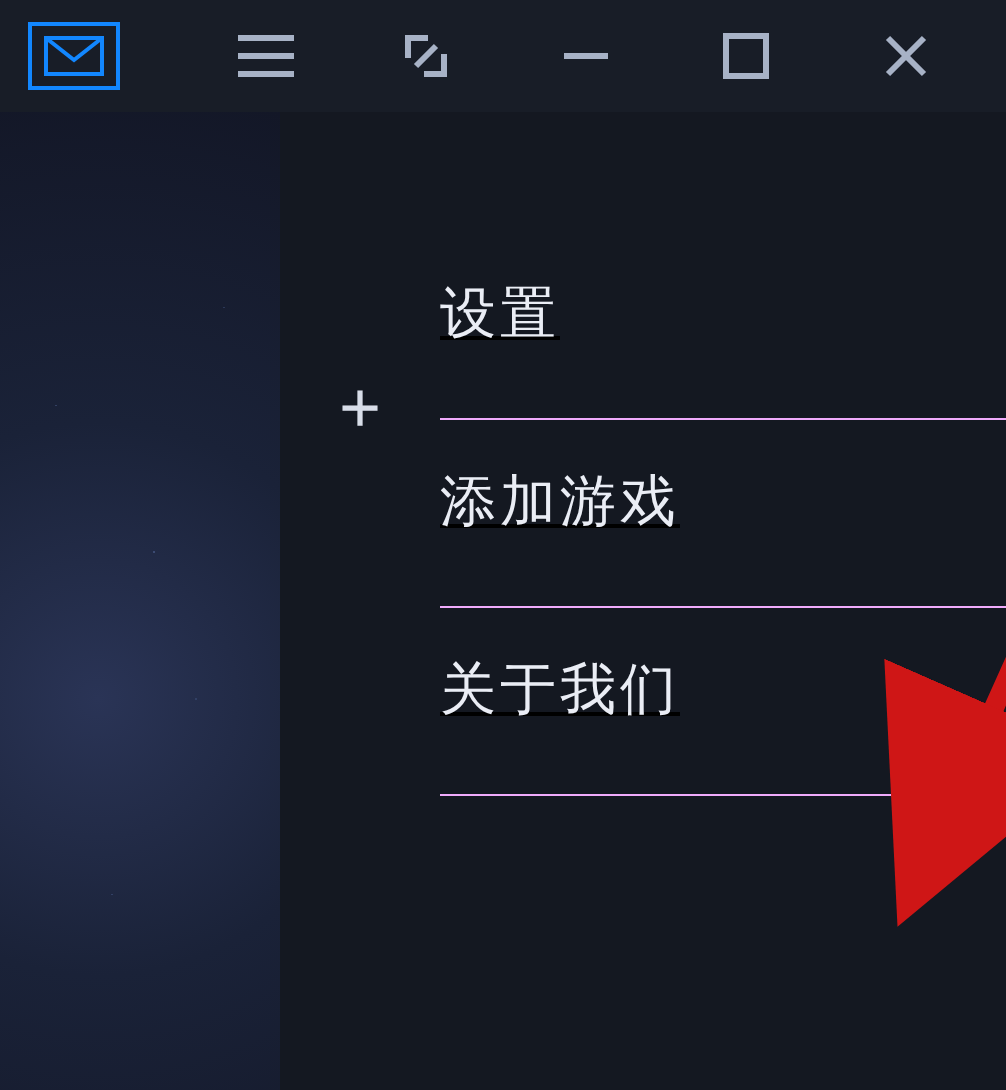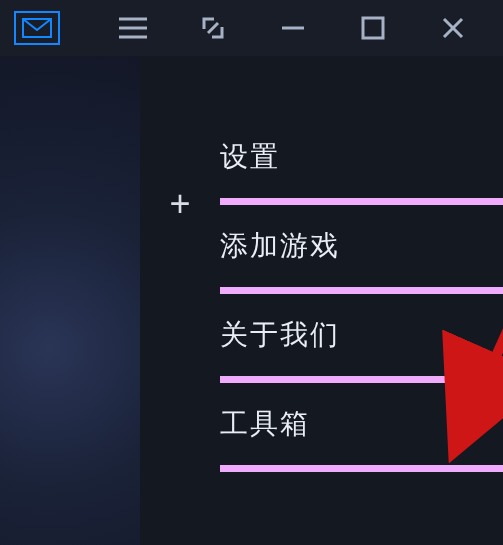--- a/index.html
+++ b/index.html
@@ -85,31 +85,33 @@
     font-size: 36px;
     font-weight: 300;
     line-height: 1;
     cursor: pointer;
   }
   .menu {
     flex: 1;
     padding-top: 60px;
     display: flex;
     flex-direction: column;
+    text-decoration: underline;
   }
   .menu-item {
     color: #eaedf5;
     font-size: 28px;
     letter-spacing: 2px;
     padding: 22px 0 22px 0;
     cursor: pointer;
     position: relative;
   }
   .menu-item + .menu-item {
-    border-top: 7px solid #f0abfc;
+    border-top: 1px solid #f0abfc;
+    margin-top: 11px;
   }
 
   
   .annotation-arrow {
     position: absolute;
     left: 170px;
     top: 80px;
     width: 300px;
     height: 380px;
     pointer-events: none;
@@ -169,21 +171,20 @@
 
   <div class="right">
     <div class="plus-col">
       <div class="plus-btn">+</div>
     </div>
 
     <div class="menu">
       <div class="menu-item"><span>设置</span></div>
       <div class="menu-item"><span>添加游戏</span></div>
       <div class="menu-item"><span>关于我们</span></div>
-      <div class="menu-item"><span>工具箱</span></div>
       <div class="menu-item"></div>
     </div>
 
     <svg class="annotation-arrow" viewBox="0 0 300 380">
       <defs>
         <marker id="arrowhead" markerWidth="12" markerHeight="12" refX="3" refY="6" orient="auto">
           <path d="M0,0 L12,6 L0,12 Z" fill="#cf1616"></path>
         </marker>
       </defs>
       <path d="M290,0 Q230,120 175,245" fill="none" stroke="#cf1616" stroke-width="10" stroke-linecap="round" marker-end="url(#arrowhead)"></path>

